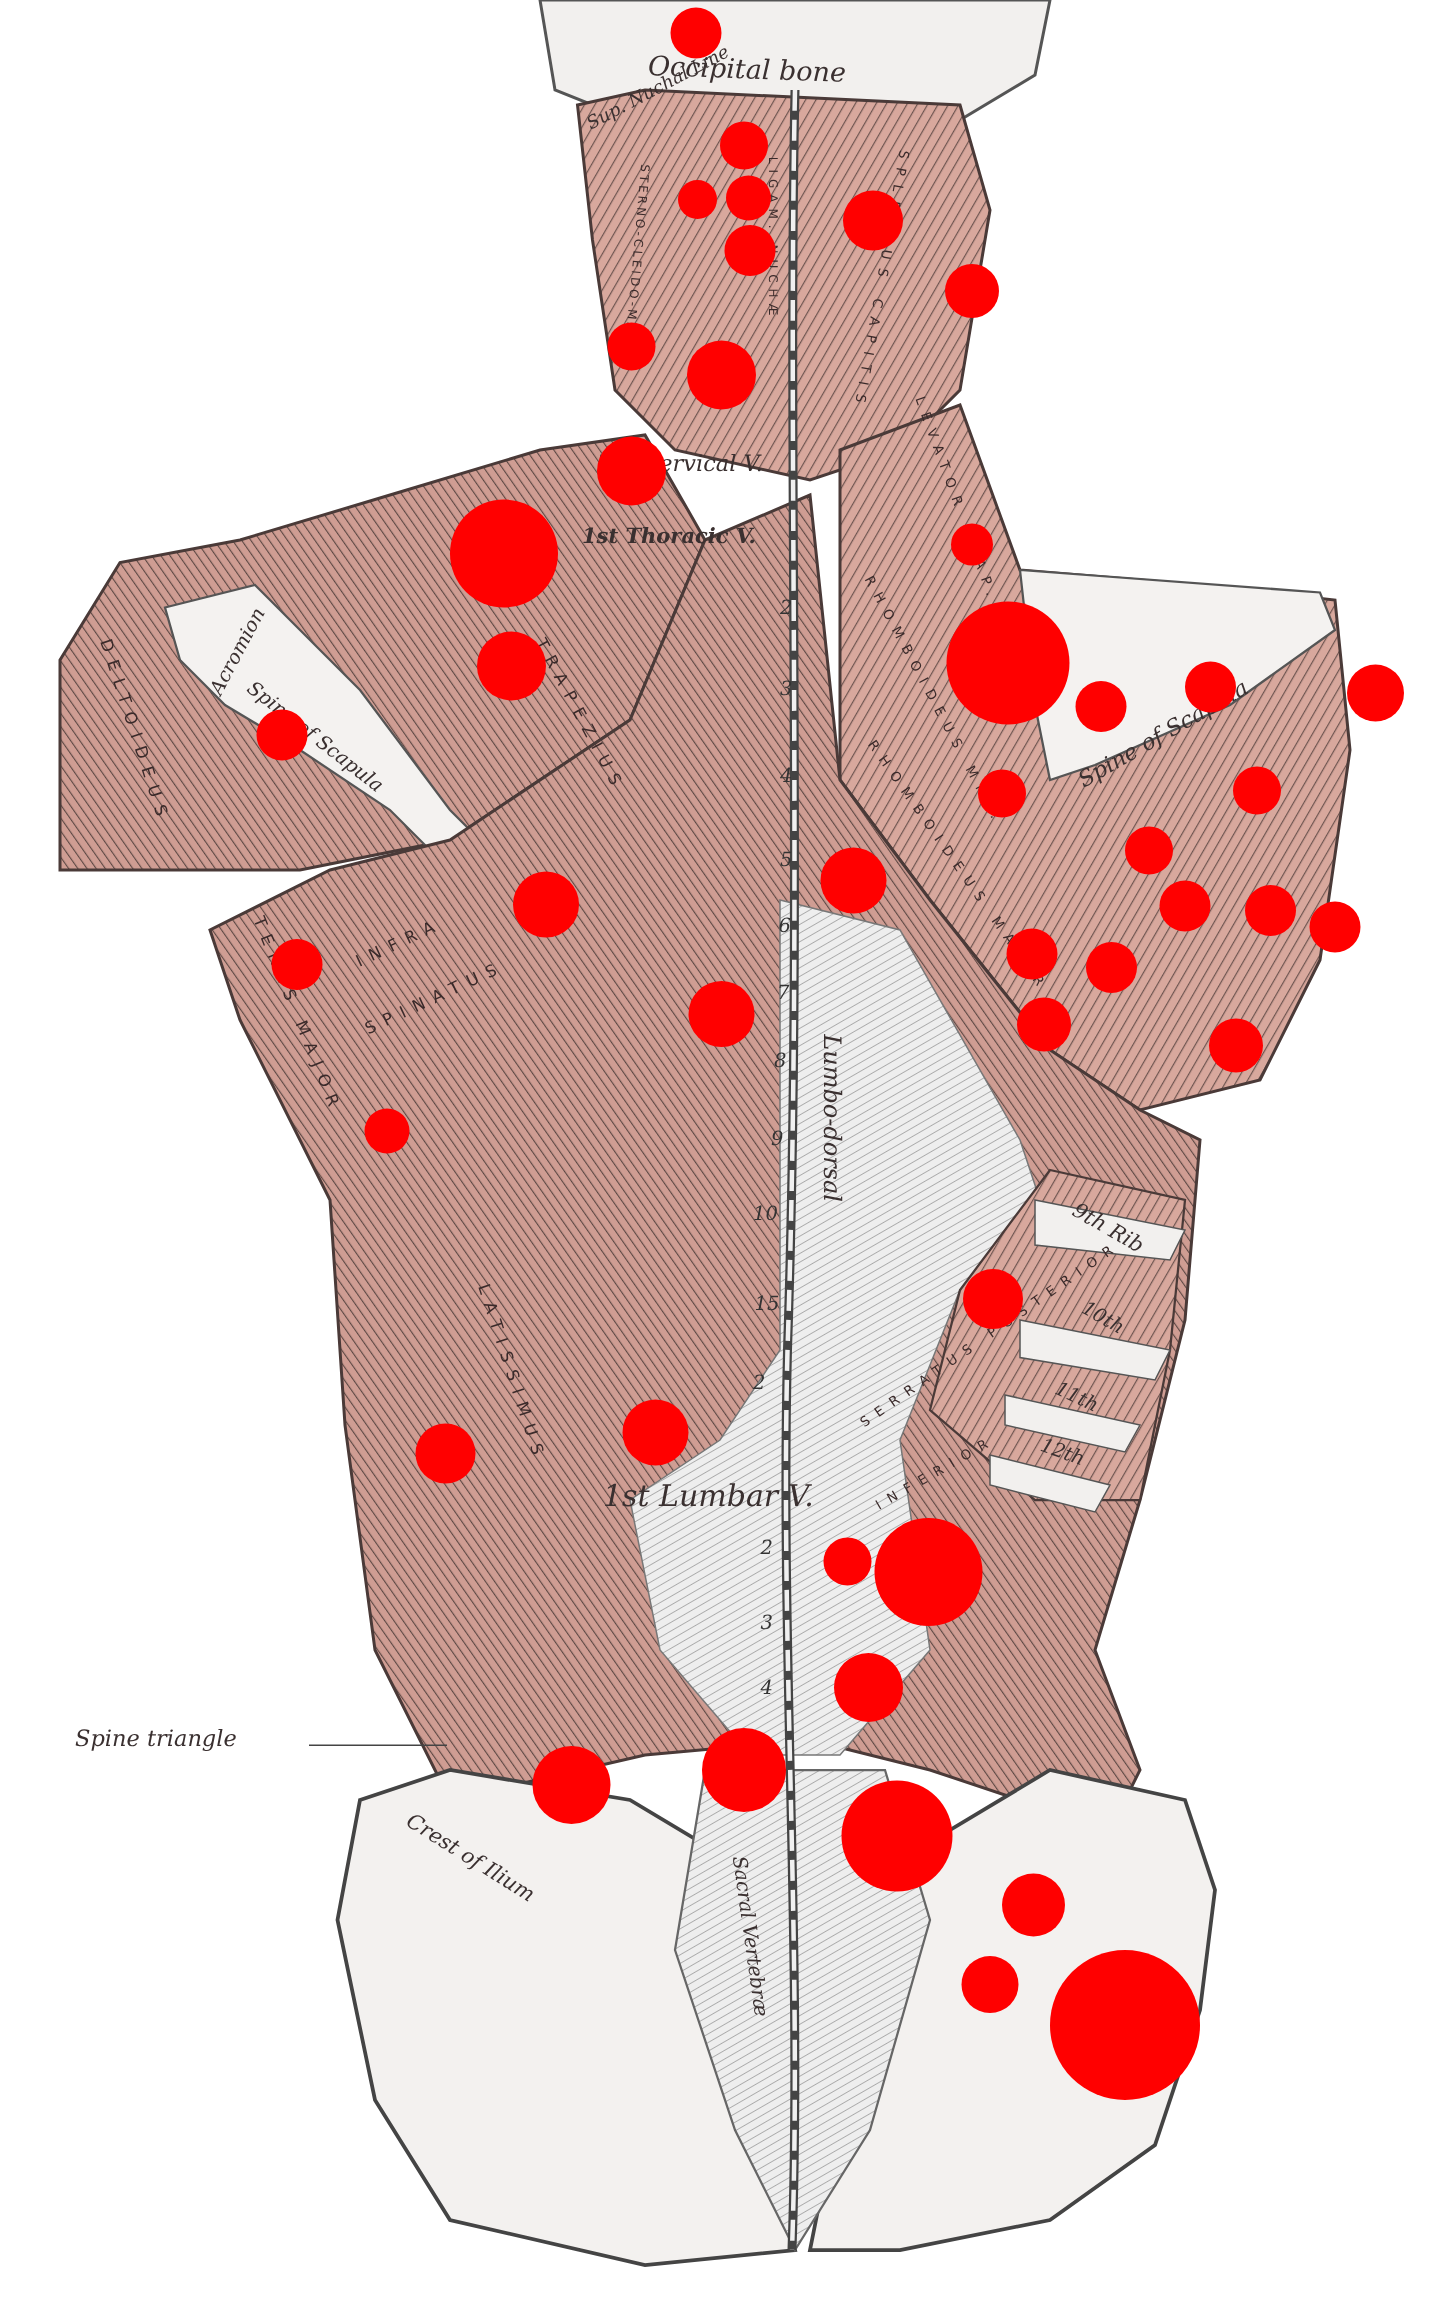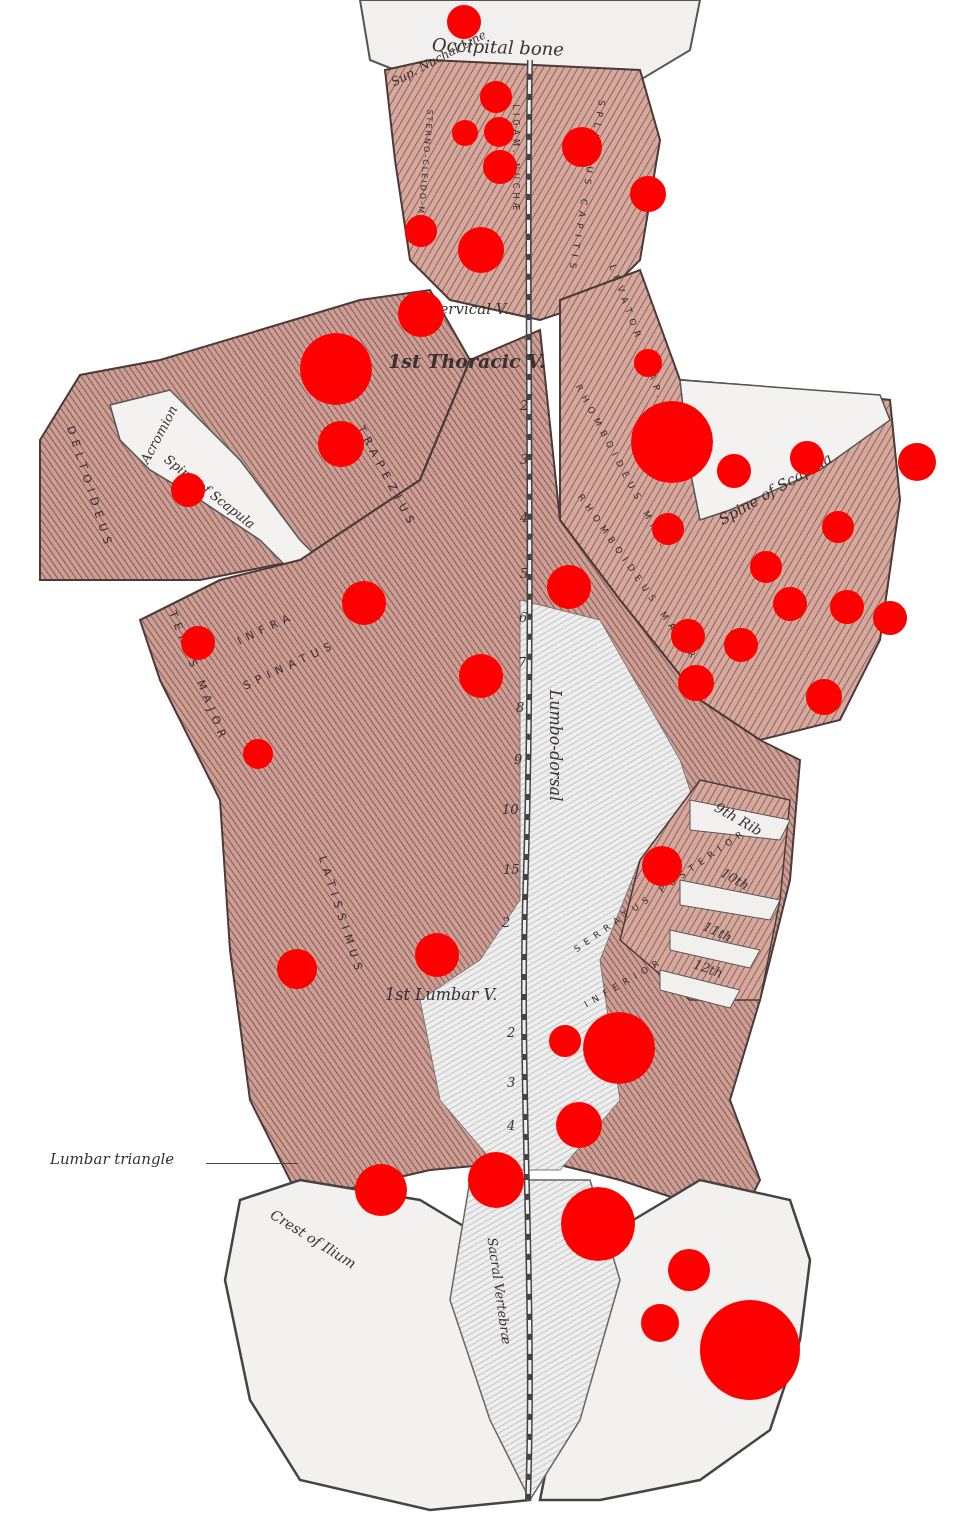--- a/index.html
+++ b/index.html
@@ -58,31 +58,31 @@
 
     <path d="M470,1180 L590,1180 L620,1280 L580,1420 L530,1500 L490,1420 L450,1300 Z" fill="url(#greyhatch)" stroke="#666" stroke-width="1.5"></path>
 
     <path d="M530,60 C525,300 535,600 525,900 C520,1100 535,1300 528,1500" fill="none" stroke="#444" stroke-width="6"></path>
     <path d="M530,60 C525,300 535,600 525,900 C520,1100 535,1300 528,1500" fill="none" stroke="#f0f0f0" stroke-width="3" stroke-dasharray="14 6"></path>
   </svg>
 
   <div class="lbl" style="left:432px;top:34px;font-size:18px;transform:rotate(2deg);">Occipital bone</div>
   <div class="lbl" style="left:392px;top:76px;font-size:12px;transform:rotate(-28deg);">Sup. Nuchal Line</div>
   <div class="lbl" style="left:398px;top:300px;font-size:15px;">7th Cervical V.</div>
-  <div class="lbl" style="left:388px;top:350px;font-size:19px;font-weight:bold;">1st Thoracic V.</div>
+  <div class="lbl" style="left:388px;top:350px;font-size:14px;font-weight:bold;">1st Thoracic V.</div>
   <div class="lbl" style="left:144px;top:455px;font-size:13px;transform:rotate(-62deg);">Acromion</div>
   <div class="lbl" style="left:166px;top:450px;font-size:13px;transform:rotate(38deg);">Spine of Scapula</div>
   <div class="lbl" style="left:720px;top:512px;font-size:15px;transform:rotate(-30deg);">Spine of Scapula</div>
   <div class="lbl" style="left:555px;top:680px;font-size:16px;transform:rotate(90deg);">Lumbo-dorsal</div>
-  <div class="lbl" style="left:385px;top:985px;font-size:16px;text-align:center;">1st Lumbar V.</div>
+  <div class="lbl" style="left:402px;top:985px;font-size:20px;text-align:center;">1st Lumbar V.</div>
   <div class="lbl" style="left:716px;top:798px;font-size:14px;transform:rotate(30deg);">9th Rib</div>
   <div class="lbl" style="left:722px;top:864px;font-size:13px;transform:rotate(30deg);">10th</div>
   <div class="lbl" style="left:704px;top:918px;font-size:13px;transform:rotate(25deg);">11th</div>
   <div class="lbl" style="left:694px;top:956px;font-size:13px;transform:rotate(20deg);">12th</div>
-  <div class="lbl" style="left:50px;top:1150px;font-size:15px;">Lumbar triangle</div>
+  <div class="lbl" style="left:50px;top:1150px;font-size:15px;">Spine triangle</div>
   <div class="leader" style="left:206px;top:1163px;width:92px;"></div>
   <div class="lbl" style="left:272px;top:1205px;font-size:14px;transform:rotate(32deg);">Crest of Ilium</div>
   <div class="lbl" style="left:492px;top:1230px;font-size:13px;transform:rotate(82deg);">Sacral Vertebræ</div>
 
   <div class="mus" style="left:70px;top:420px;transform:rotate(72deg);">DELTOIDEUS</div>
   <div class="mus" style="left:360px;top:420px;transform:rotate(62deg);">TRAPEZIUS</div>
   <div class="mus" style="left:238px;top:635px;transform:rotate(-25deg);">INFRA</div>
   <div class="mus" style="left:244px;top:680px;transform:rotate(-25deg);">SPINATUS</div>
   <div class="mus" style="left:172px;top:605px;transform:rotate(68deg);">TERES MAJOR</div>
   <div class="mus" style="left:322px;top:850px;transform:rotate(72deg);">LATISSIMUS</div>

